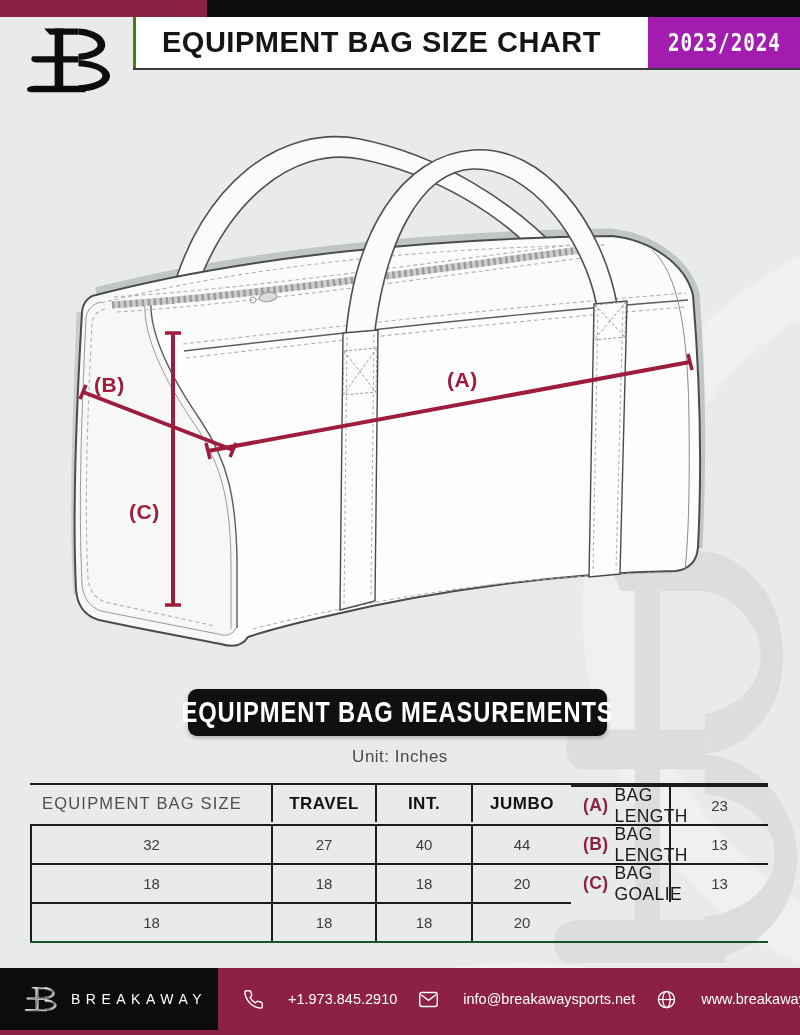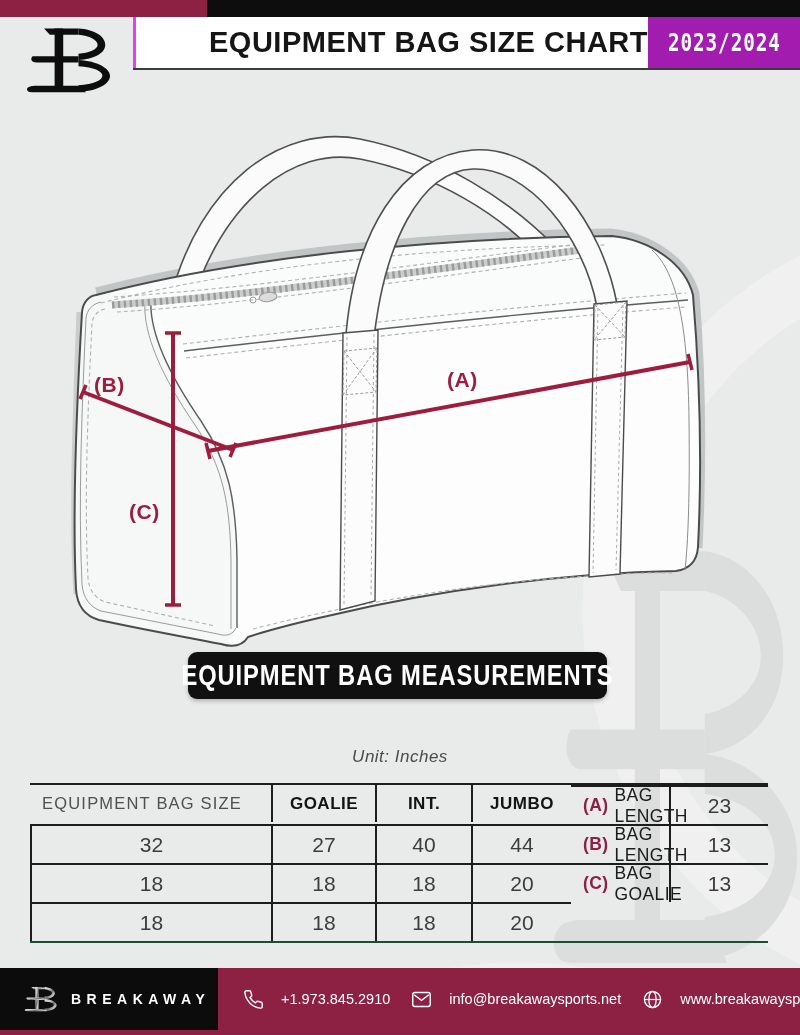--- a/index.html
+++ b/index.html
@@ -7,55 +7,55 @@
   #page{position:relative;width:800px;height:1035px;background:#e9eaea;overflow:hidden;}
 
   
   #decor{position:absolute;inset:0;}
   #watermark{position:absolute;left:548px;top:545px;width:252px;height:418px;}
 
   
   .strip-maroon{position:absolute;left:0;top:0;width:207px;height:17px;background:#8d2144;}
   .strip-black{position:absolute;left:207px;top:0;right:0;height:17px;background:#0d0d0d;}
   .titlebar{position:absolute;left:133px;top:17px;right:0;height:51px;display:flex;border-bottom:2px solid #3b3b3b;}
-  .title-box{flex:1;background:#ffffff;border-left:3px solid #d946ef;display:flex;align-items:center;justify-content:flex-end;}
+  .title-box{flex:1;background:#ffffff;border-left:3px solid #4d7c0f;display:flex;align-items:center;justify-content:flex-start;padding-left:26px;}
   .title-box span{font-size:29px;font-weight:bold;color:#151515;letter-spacing:.5px;white-space:nowrap;}
   .season-box{width:152px;background:#a21caf;display:flex;align-items:center;justify-content:center;}
   .season-box span{font-family:"DejaVu Sans Mono",monospace;font-weight:bold;font-size:21px;color:#ffffff;letter-spacing:1px;display:inline-block;transform:scale(.92,1.15);}
   #header-logo{position:absolute;left:25px;top:27px;width:86px;height:66px;}
 
   
   #bag-svg{position:absolute;left:0;top:0;width:800px;height:700px;}
   .measure-label{position:absolute;font-weight:bold;font-size:21px;color:#9e1c3e;letter-spacing:.5px;}
   #label-a{left:447px;top:368px;}
   #label-b{left:94px;top:373px;}
   #label-c{left:129px;top:500px;}
 
   
-  .banner{position:absolute;left:188px;top:652px;width:419px;height:47px;background:#101010;border-radius:9px;display:flex;align-items:center;justify-content:center;box-shadow:0 2px 4px rgba(0,0,0,.25);}
+  .banner{position:absolute;left:188px;top:689px;width:419px;height:47px;background:#101010;border-radius:9px;display:flex;align-items:center;justify-content:center;box-shadow:0 2px 4px rgba(0,0,0,.25);}
   .banner span{color:#fff;font-weight:bold;font-size:27px;letter-spacing:1px;white-space:nowrap;display:inline-block;transform:scale(.88,1.12);}
-  .unit-note{position:absolute;left:0;top:747px;width:100%;text-align:center;font-style:italic;font-size:17px;color:#4a4a4a;letter-spacing:.5px;}
+  .unit-note{position:absolute;left:0;top:747px;width:100%;text-align:center;font-size:17px;color:#4a4a4a;letter-spacing:.5px;}
 
   
   .size-table{position:absolute;left:30px;top:783px;width:738px;display:grid;grid-template-columns:241px 104px 96px 100px 98px 99px;border-top:2px solid #1c1c1c;border-bottom:2px solid #14532d;}
-  .size-table .cell{display:flex;align-items:center;justify-content:center;height:37px;font-size:21px;color:#3c3c3c;}
+  .size-table .cell{display:flex;align-items:center;justify-content:center;height:37px;font-size:15px;color:#3c3c3c;}
   .size-table .head{height:37px;font-weight:bold;color:#131313;font-size:17px;letter-spacing:.5px;}
   .size-table .corner{justify-content:flex-start;padding-left:12px;font-weight:normal;color:#4f4f4f;font-size:16.5px;letter-spacing:1.2px;}
   .size-table .rlabel{justify-content:flex-start;padding-left:12px;font-size:17.5px;color:#1b1b1b;letter-spacing:.4px;gap:6px;}
   .size-table .rlabel .k{color:#8d2144;font-weight:bold;}
   .size-table .vline{border-left:2px solid #1c1c1c;}
   .size-table .hline{border-top:2px solid #1c1c1c;}
 
   
   .footer{position:absolute;left:0;top:968px;width:800px;height:67px;background:#8d2144;}
   .footer-black{position:absolute;left:0;top:0;width:218px;height:62px;background:#0c0c0c;display:flex;align-items:center;}
   #footer-logo{width:33px;height:36px;margin-left:24px;}
-  .footer-brand{color:#ffffff;font-weight:bold;font-size:14px;letter-spacing:5.5px;margin-left:14px;}
+  .footer-brand{color:#ffffff;font-weight:normal;font-size:14px;letter-spacing:5.5px;margin-left:14px;}
   .contacts{position:absolute;left:218px;right:0;top:0;height:62px;display:flex;align-items:center;padding-left:25px;gap:21px;}
-  .contact{display:flex;align-items:center;gap:17px;color:#ffffff;font-size:14.5px;white-space:nowrap;}
+  .contact{display:flex;align-items:center;gap:24px;color:#ffffff;font-size:14.5px;white-space:nowrap;}
   .contact svg{display:block;}
 </style>
 </head>
 <body>
 
 <div id="page">
 
   <svg width="0" height="0" style="position:absolute">
     <defs>
       <symbol id="logoB" viewBox="0 0 90 68">
@@ -168,21 +168,21 @@
   <div class="measure-label" id="label-b">(B)</div>
   <div class="measure-label" id="label-c">(C)</div>
 
   <div class="banner">
     <span>EQUIPMENT BAG MEASUREMENTS</span>
   </div>
   <div class="unit-note">Unit: Inches</div>
 
   <div class="size-table">
     <div class="cell head corner">EQUIPMENT BAG SIZE</div>
-    <div class="cell head vline">GOALIE</div>
+    <div class="cell head vline">TRAVEL</div>
     <div class="cell head vline">INT.</div>
     <div class="cell head vline">JUMBO</div>
 
     <div class="cell rlabel hline">
       <span class="k">(A)</span>
       <span>BAG LENGTH</span>
     </div>
     <div class="cell vline hline">23</div>
     <div class="cell vline hline">32</div>
     <div class="cell vline hline">27</div>

